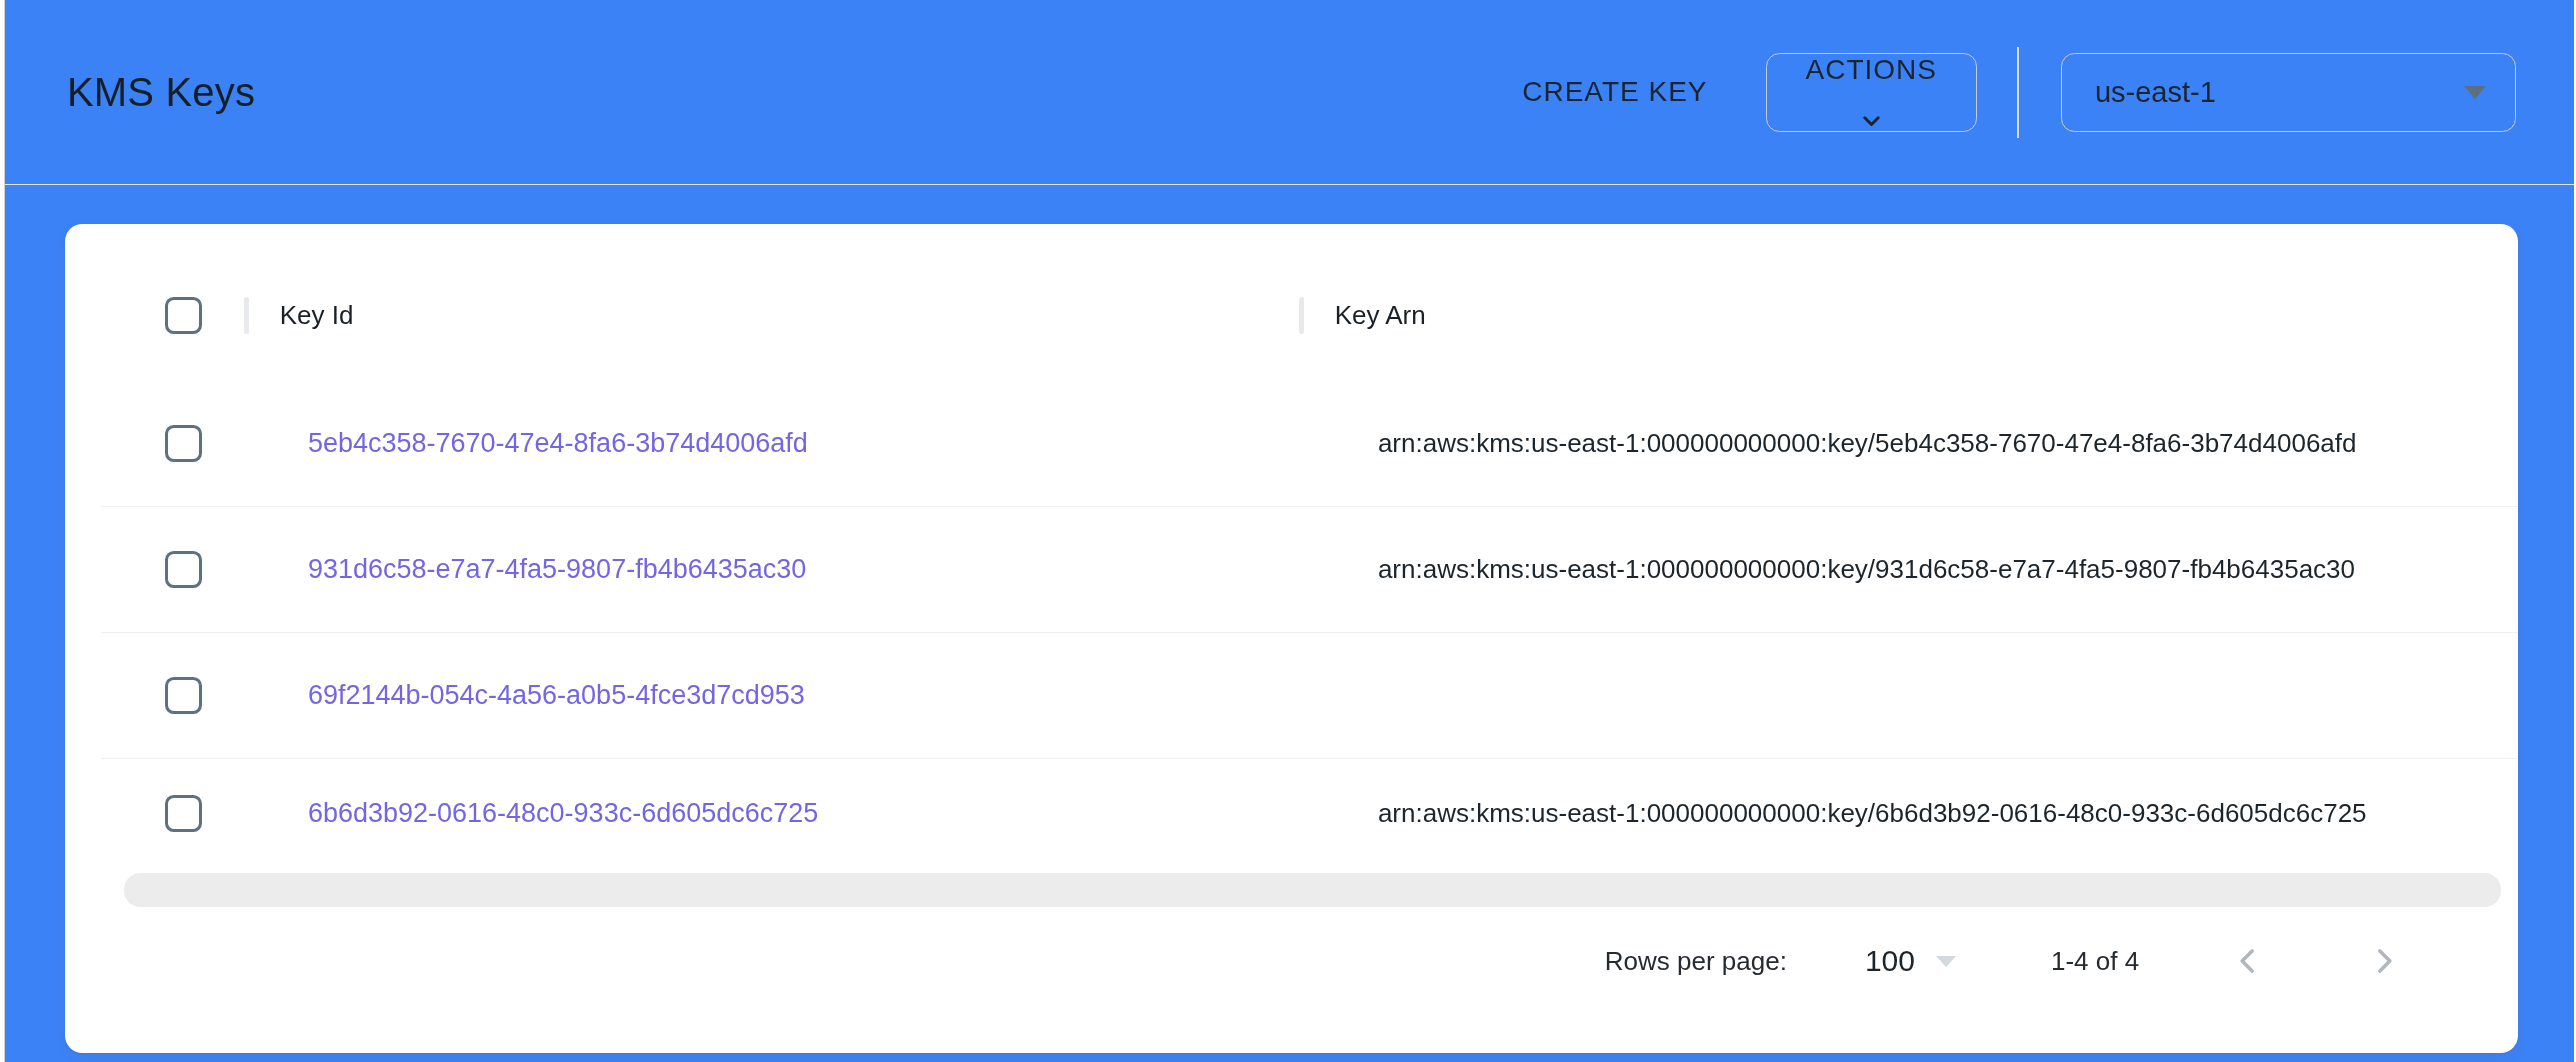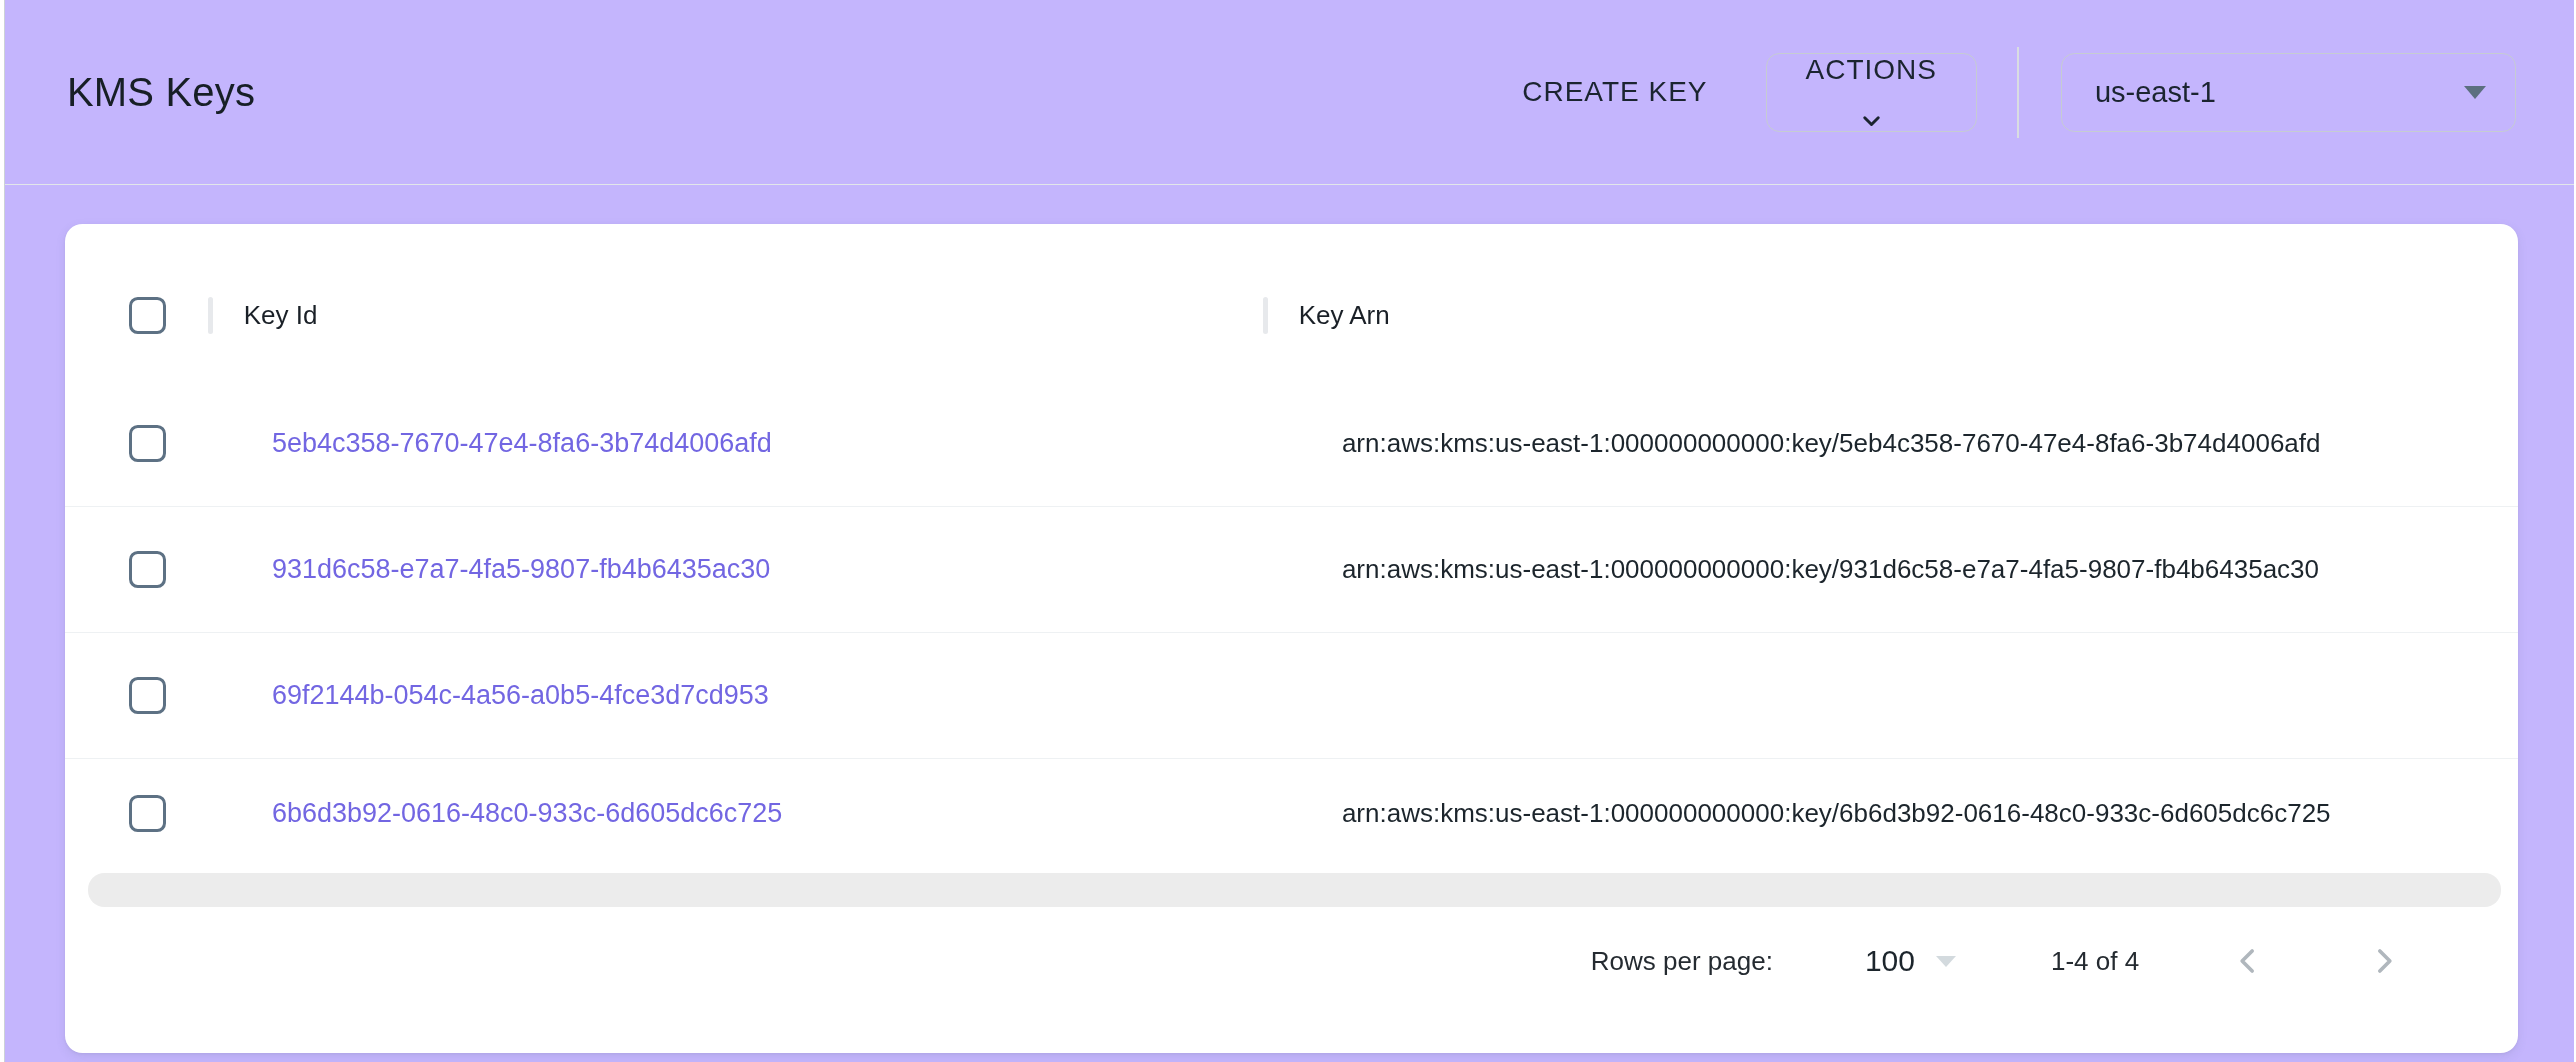--- a/index.html
+++ b/index.html
@@ -3,21 +3,21 @@
 <meta charset="utf-8">
 <style>
   * { box-sizing: border-box; margin: 0; padding: 0; }
   html, body { width: 2576px; height: 1062px; background: #ffffff; }
   body { font-family: "Liberation Sans", sans-serif; color: #1c252c; overflow: hidden; }
 
   .page {
     margin-left: 3.9px;
     border-left: 1.9px solid #ccd2d7;
     width: 2570px; height: 1062px;
-    background: #c4b5fd;
+    background: #3b82f6;
     position: relative;
   }
 
   
   .topbar {
     height: 185px;
     border-bottom: 1.9px solid #e2e6ea;
     display: flex; align-items: center;
     padding: 0 58px 0 62px;
   }
@@ -58,21 +58,21 @@
   }
 
   
   .card {
     position: absolute;
     left: 60px; top: 224px;
     width: 2453px; height: 829px;
     background: #ffffff;
     border-radius: 17.4px;
     box-shadow: 0 3.9px 9.6px rgba(100,116,139,0.14), 0 1px 2.9px rgba(0,0,0,0.05);
-    display: flex; flex-direction: column;
+    display: flex; flex-direction: column; padding-left: 36px;
   }
 
   .grid-row {
     display: grid;
     grid-template-columns: 143px 1055px 1fr;
     align-items: center;
   }
   .thead { height: 157px; padding-top: 25px; }
   .th { display: flex; align-items: center; font-size: 26px; color: #1a2027; }
   .col-resize-bar {
@@ -101,21 +101,21 @@
     cursor: pointer;
   }
 
   
   .pagination {
     margin-top: 27px;
     display: flex; align-items: center; justify-content: flex-end;
     padding-right: 106px;
     font-size: 26px; color: #252b31;
   }
-  .rows-per-page-label { margin-right: 56px; }
+  .rows-per-page-label { margin-right: 42px; }
   .rows-per-page-select { display: flex; align-items: center; cursor: pointer; }
   .rows-per-page-value { font-size: 30px; color: #1c252c; margin-left: 36px; }
   .rows-arrow {
     margin-left: 21px;
     width: 0; height: 0;
     border-left: 10.6px solid transparent;
     border-right: 10.6px solid transparent;
     border-top: 11.6px solid #d3dade;
   }
   .range-label { margin-left: 95px; }

